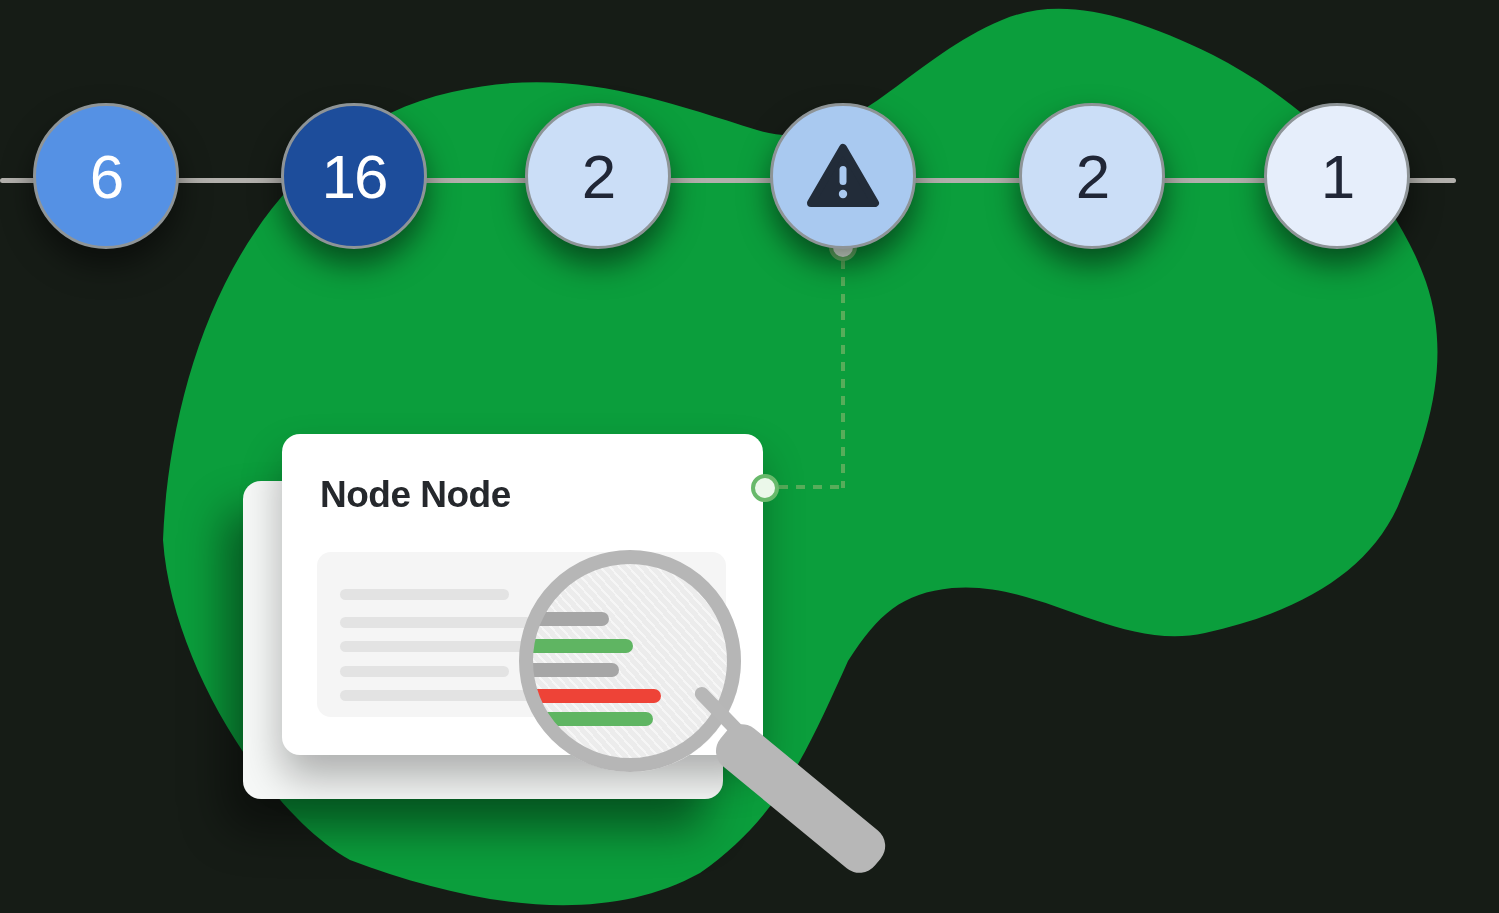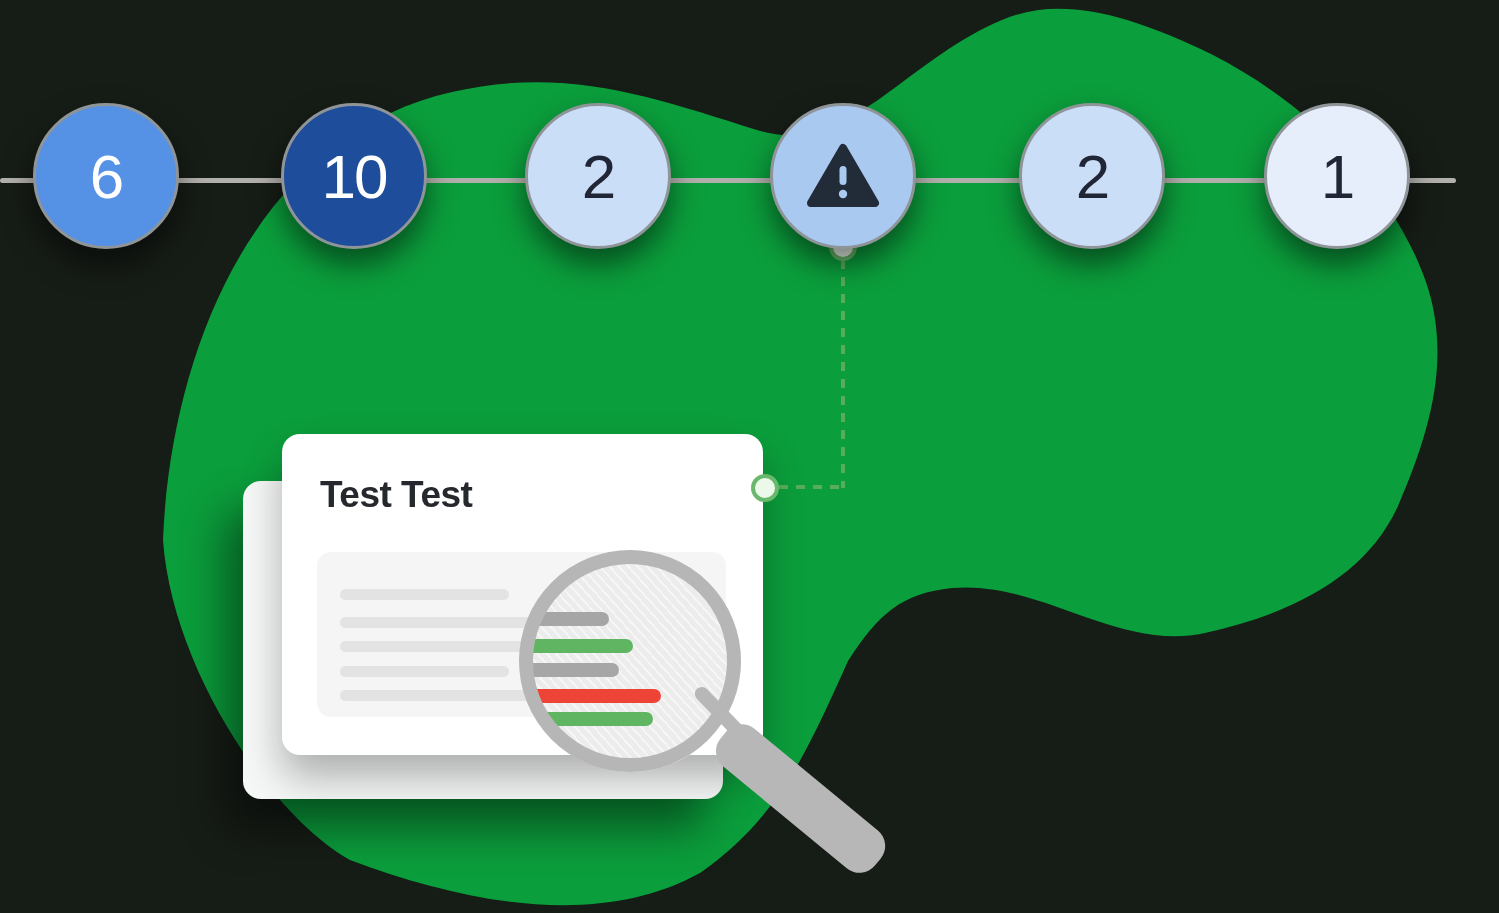--- a/index.html
+++ b/index.html
@@ -103,21 +103,21 @@
          C600,928 470,905 350,860 C270,815 172,668 163,540 Z"></path>
   </svg>
 
   <div class="tl-line"></div>
 
   <div class="dash-v"></div>
   <div class="dash-h"></div>
 
   <div class="card" id="card-back" style="background-color: rgb(246, 248, 247);"></div>
   <div class="card" id="card-front" style="background-color: rgb(255, 255, 255);"></div>
-  <div class="card-title">Test Test</div>
+  <div class="card-title">Node Node</div>
 
   <div id="panel" style="background-color: rgb(245, 245, 245);"></div>
   <div class="skel" id="skel-1"></div>
   <div class="skel" id="skel-2"></div>
   <div class="skel" id="skel-3"></div>
   <div class="skel" id="skel-4"></div>
   <div class="skel" id="skel-5"></div>
 
   <div id="lens-glass">
     <div class="lbar" id="lbar-1" style="background-color: rgb(166, 166, 166);"></div>
@@ -130,21 +130,21 @@
   <div id="lens-neck" style="background-color: rgb(183, 183, 183);"></div>
   <div id="lens-handle" style="background-color: rgb(183, 183, 183);"></div>
 
   <div class="c-dot" id="dot-warning" style="background-color: rgb(235, 248, 234); border-color: rgb(104, 185, 107);"></div>
   <div class="c-dot" id="dot-card" style="background-color: rgb(235, 248, 234); border-color: rgb(104, 185, 107);"></div>
 
   <div class="node" style="left: 33px; background-color: rgb(85, 145, 228); color: rgb(255, 255, 255);">
     <span>6</span>
   </div>
   <div class="node" style="left: 281px; background-color: rgb(29, 77, 155); color: rgb(255, 255, 255);">
-    <span>10</span>
+    <span>16</span>
   </div>
   <div class="node" style="left: 525px; background-color: rgb(203, 222, 247); color: rgb(32, 38, 54);">
     <span>2</span>
   </div>
   <div class="node" style="left: 770px; background-color: rgb(169, 201, 240);">
     <svg width="74" height="66" viewBox="0 0 74 66">
       <path d="M37 5 L69 60 L5 60 Z" fill="#222c39" stroke="#222c39" stroke-width="8" stroke-linejoin="round"></path>
       <rect x="33.5" y="23" width="7" height="19" rx="3.5" fill="#a9c9f0"></rect>
       <circle cx="37" cy="51" r="4.2" fill="#a9c9f0"></circle>
     </svg>

